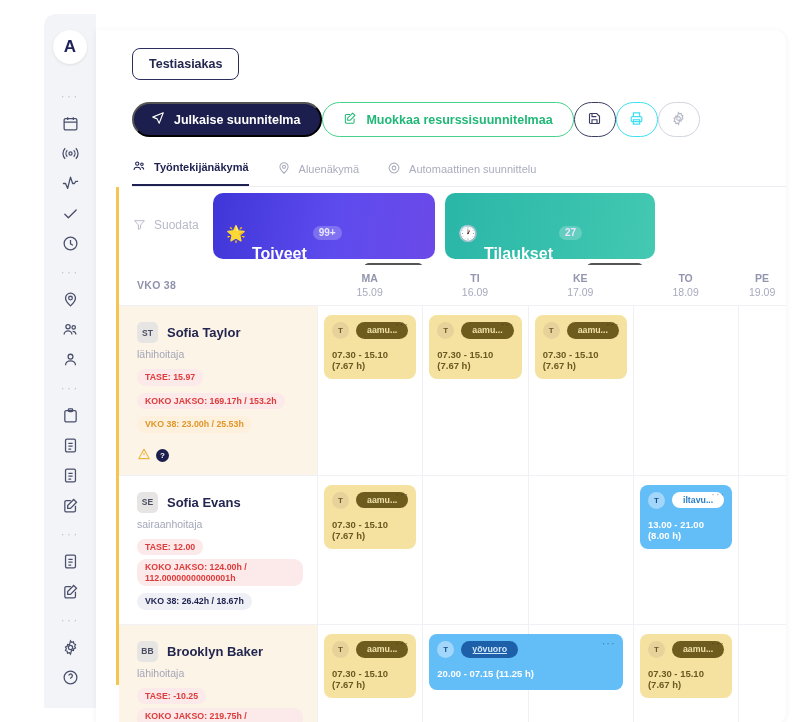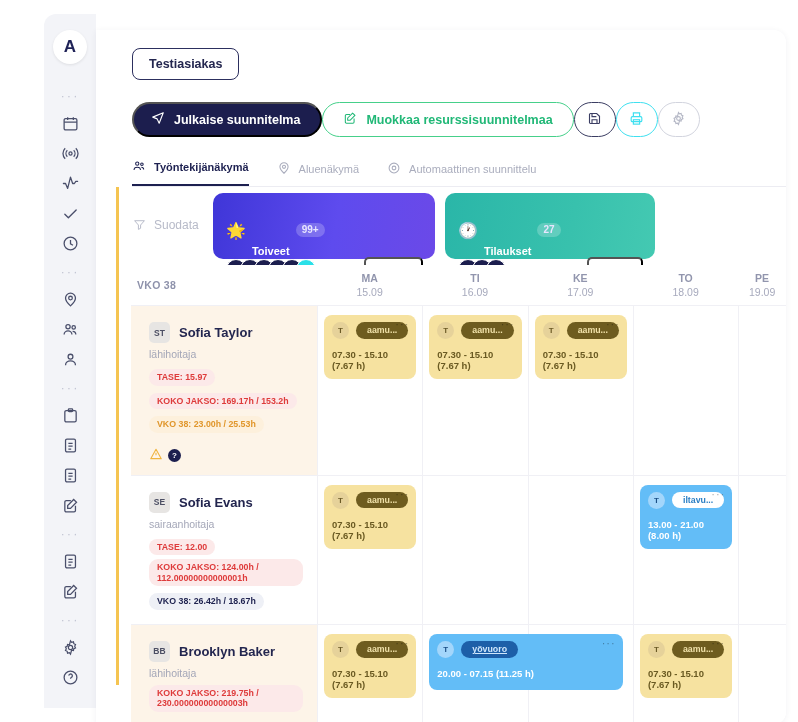--- a/index.html
+++ b/index.html
@@ -142,21 +142,21 @@
     width: 222px;
     background: linear-gradient(100deg,#3f36d8 0%,#5e4bee 55%,#6b49e8 100%);
     margin-left: 2px;
   }
   .biccard.orders {
     width: 210px;
     background: linear-gradient(100deg,#2ab6a8 0%,#38c1ad 60%,#44c9b2 100%);
     margin-left: 10px;
   }
   .bic-head { display: flex; align-items: center; gap: 6px; }
-  .bic-title { color: #fff; font-size: 11px; font-weight: 700; margin-top: 42px; }
+  .bic-title { color: #fff; font-size: 16px; font-weight: 700; margin-top: 42px; }
   .bic-count {
     color: #e8e6ff; font-size: 10px; font-weight: 700;
     background: rgba(255,255,255,.22);
     border-radius: 9px; padding: 2px 6px; line-height: 1;
   }
   .bic-foot { display: flex; align-items: center; justify-content: space-between; text-decoration: underline; }
   .avstack { display: flex; align-items: center; }
   .av {
     width: 20px; height: 20px; border-radius: 50%;
     background: #1c1e4e; border: 1.5px solid #fff;
@@ -194,21 +194,20 @@
   }
   .hcell.first {
     align-items: flex-start; justify-content: center;
     padding-left: 18px; font-size: 10.5px; color: #8e92ab; letter-spacing: .3px;
   }
   .hcell .dnum { color: #a7aabd; font-weight: 500; }
 
   .namecell {
     padding: 16px 14px 10px 18px;
     border-top: 1px solid #f0f0f5;
-    margin-left: 12px;
   }
   .namecell.tint { background: #fdf4e8; }
   .namecell.plain { background: #ffffff; }
   .nm-head { display: flex; align-items: center; gap: 9px; }
   .nm-av {
     width: 21px; height: 21px; border-radius: 5px;
     background: #e7e5e3; color: #4b4e63;
     font-size: 8.5px; font-weight: 700;
     display: flex; align-items: center; justify-content: center;
   }
@@ -634,20 +633,21 @@
           </div>
         </div>
         <div class="daycell"></div>
 
         <div class="namecell tint">
           <div class="nm-head">
             <span class="nm-av">BB</span>
             <span class="nm-name">Brooklyn Baker</span>
           </div>
           <div class="nm-role">lähihoitaja</div>
+          <div><span class="pill red">TASE: -10.25</span></div>
           <div><span class="pill red">KOKO JAKSO: 219.75h / 230.00000000000003h</span></div>
 
         </div>
         <div class="daycell">
           <div class="shift amber">
             <span class="sh-dots">···</span>
             <div class="sh-top">
               <span class="sh-av">T</span>
               <span class="sh-tag">aamu...</span>
             </div>

